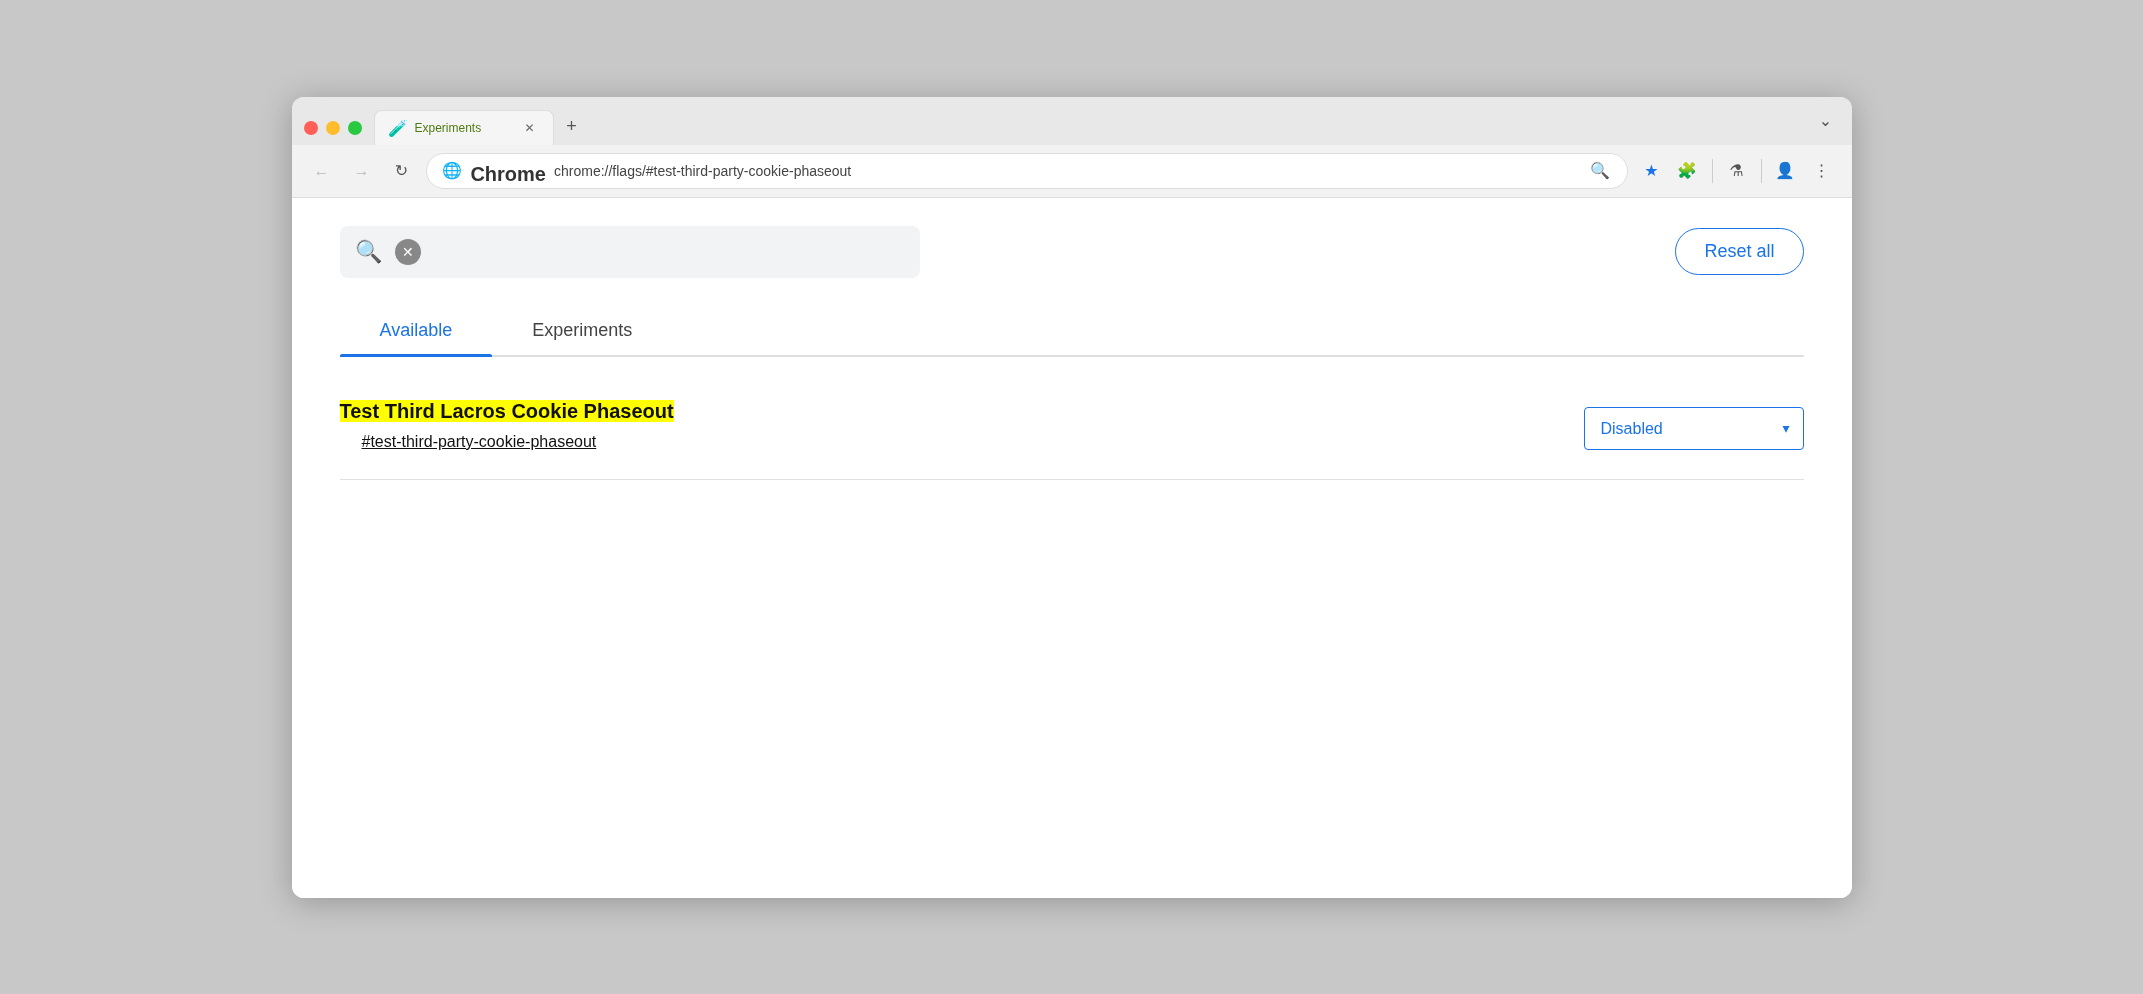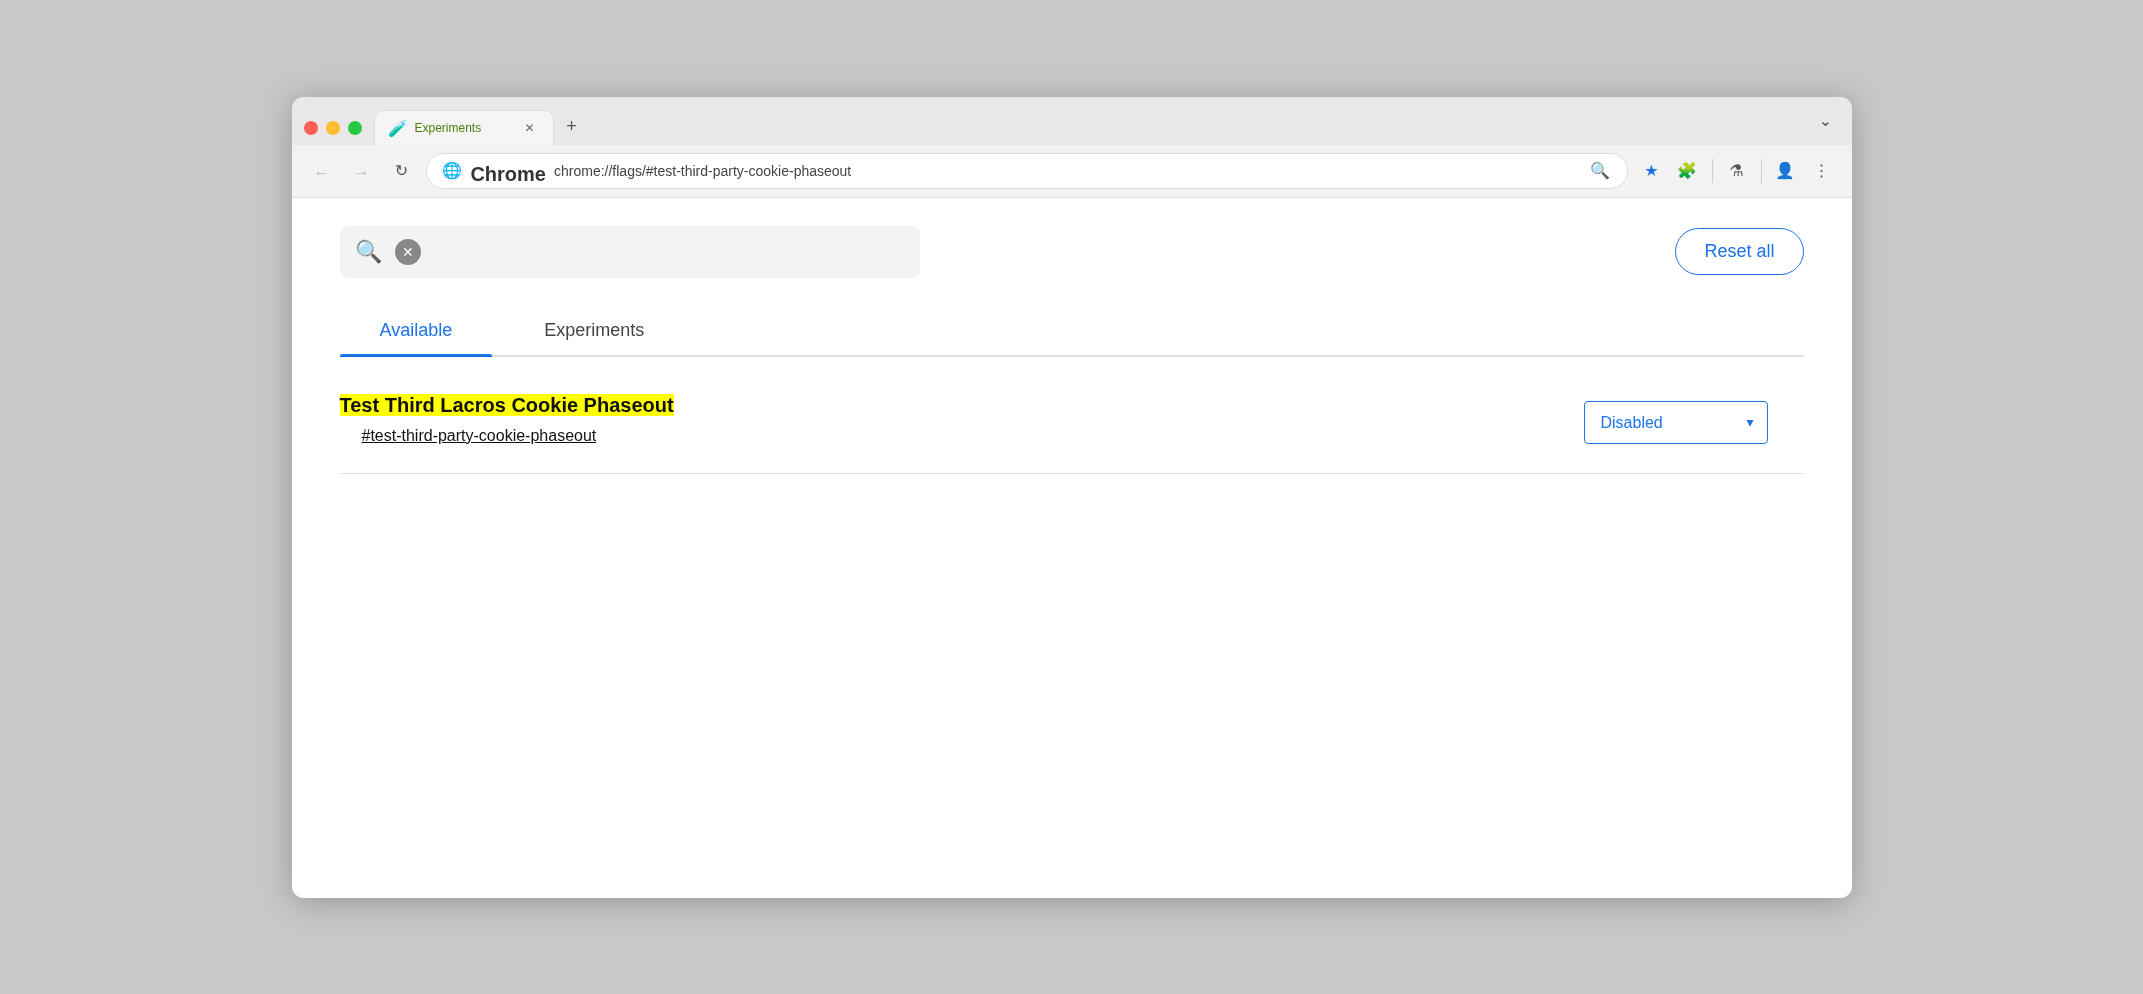--- a/index.html
+++ b/index.html
@@ -247,22 +247,21 @@
       padding: 12px 28px;
       border-radius: 24px;
       cursor: pointer;
       white-space: nowrap;
     }
 
     
     .tabs-area {
       border-bottom: 2px solid #e0e0e0;
       display: flex;
-      margin-bottom: 6px;
-      gap: 12px;
+      margin-bottom: 12px;
     }
 
     .tab-item {
       padding: 14px 40px;
       font-size: 18px;
       cursor: pointer;
       color: #444;
       position: relative;
       font-weight: 400;
     }
@@ -322,21 +321,21 @@
       margin-left: 22px;
     }
 
     .flag-control {
       flex: 0 0 220px;
       padding-top: 10px;
     }
 
     .flag-select-wrapper {
       position: relative;
-      width: 184px;
+      width: 220px;
     }
 
     .flag-select-wrapper select {
       width: 100%;
       padding: 12px 40px 12px 16px;
       border: 1.5px solid #1a73e8;
       border-radius: 4px;
       font-size: 16px;
       color: #1a73e8;
       background: #fff;

